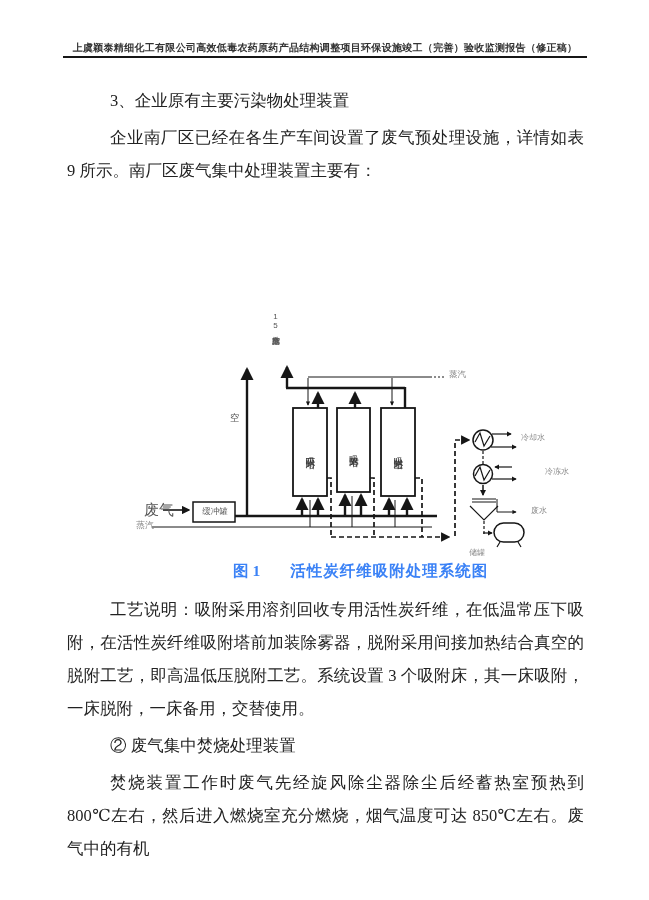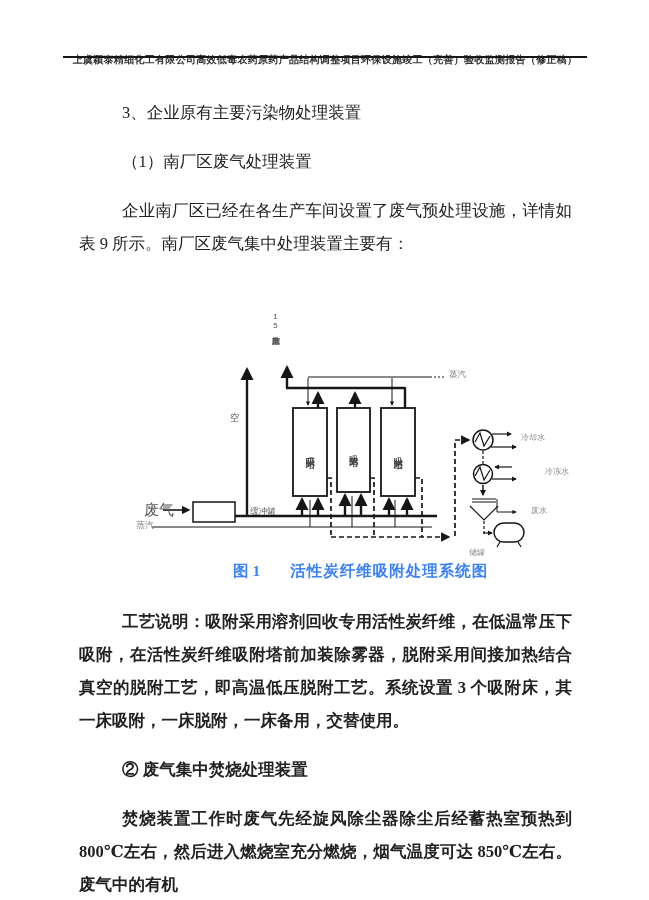--- a/index.html
+++ b/index.html
@@ -1,29 +1,29 @@
 <!DOCTYPE html>
 <html><head>
 <meta charset="utf-8">
 <style>
   html,body{margin:0;padding:0;background:#ffffff;}
   #page{position:relative;width:649px;height:900px;background:#fff;overflow:hidden;
         font-family:"Liberation Serif","DejaVu Serif",serif;color:#1f1f1f;}
   
   .hdr{position:absolute;left:63px;top:41px;width:524px;text-align:center;
        font-size:10px;font-weight:bold;color:#333;letter-spacing:0.3px;
-       filter:blur(0.3px);white-space:nowrap;overflow:hidden;margin-top:12px;}
+       filter:blur(0.3px);white-space:nowrap;overflow:hidden;}
   .hdr-rule{position:absolute;left:63px;top:56px;width:524px;height:0;
        border-top:2px solid #161616;}
   
   .flow{position:absolute;left:63px;width:525px;font-size:16.5px;line-height:33px;
         text-align:justify;filter:blur(0.35px);color:#222;}
-  .flow p{margin:16px;text-indent:43px;}
+  .flow p{margin:4px;text-indent:43px;}
   #flow-top{top:80px;}
-  #flow-bottom{top:589px;font-weight:bold;}
+  #flow-bottom{top:589px;}
   .caption{position:absolute;left:63px;top:556px;width:525px;font-size:15.5px;
         line-height:30px;font-weight:bold;filter:blur(0.3px);color:#3b82f6;}
   .caption .cap-no{margin-left:170px;}
   .caption .cap-title{margin-left:30px;letter-spacing:1px;}
   
   #diagram{position:absolute;left:130px;top:300px;width:470px;height:270px;}
   .dlabel{position:absolute;font-family:"Liberation Sans","DejaVu Sans",sans-serif;
         white-space:nowrap;}
   .vtext{writing-mode:vertical-rl;text-orientation:upright;}
   .faint{color:#8a8a8a;filter:blur(0.4px);}
@@ -34,21 +34,20 @@
 </head>
 <body>
 
 <div id="page">
 
   <div class="hdr">上虞颖泰精细化工有限公司高效低毒农药原药产品结构调整项目环保设施竣工（完善）验收监测报告（修正稿）</div>
   <div class="hdr-rule"></div>
 
   <div class="flow" id="flow-top">
     <p>3、企业原有主要污染物处理装置</p>
-    <p>（1）南厂区废气处理装置</p>
     <p>企业南厂区已经在各生产车间设置了废气预处理设施，详情如表 9 所示。南厂区废气集中处理装置主要有：</p>
   </div>
 
   <svg id="diagram" viewBox="130 300 470 270" xmlns="http://www.w3.org/2000/svg">
     <defs>
       <marker id="ah" viewBox="0 0 10 10" refX="8.5" refY="5" markerWidth="5.5" markerHeight="5.5" orient="auto-start-reverse">
         <path d="M0,0 L10,5 L0,10 z" fill="#161616"></path>
       </marker>
       <marker id="ahs" viewBox="0 0 10 10" refX="8.5" refY="5" markerWidth="4.2" markerHeight="4.2" orient="auto-start-reverse">
         <path d="M0,0 L10,5 L0,10 z" fill="#161616"></path>
@@ -118,21 +117,21 @@
       <path d="M500,542 L497,547 M518,542 L521,547" stroke-width="1.2"></path>
       <path d="M483,533 H492" stroke-width="1.2" marker-end="url(#ahs)"></path>
     </g>
   </svg>
 
   <div class="dlabel vtext mid" style="left:270px;top:312px;height:48px;font-size:8px;line-height:10px;">15米高空排放</div>
   <div class="dlabel mid" style="left:230px;top:412px;font-size:9.5px;">空</div>
   <div class="dlabel faint" style="left:449px;top:369px;font-size:8.5px;">蒸汽</div>
   <div class="dlabel mid" style="left:144px;top:501px;font-size:15px;">废气</div>
   <div class="dlabel faint" style="left:136px;top:519px;font-size:9px;">蒸汽</div>
-  <div class="dlabel mid" style="left:193px;top:506px;width:44px;text-align:center;font-size:8.5px;margin-left:48px;">缓冲罐</div>
+  <div class="dlabel mid" style="left:193px;top:506px;width:44px;text-align:center;font-size:8.5px;">缓冲罐</div>
 
   <div class="tower-label vtext" style="left:293px;top:408px;width:34px;height:88px;">吸附塔一</div>
   <div class="tower-label vtext" style="left:337px;top:408px;width:33px;height:84px;">吸附塔二</div>
   <div class="tower-label vtext" style="left:381px;top:408px;width:34px;height:88px;">吸附塔三</div>
 
   <div class="dlabel faint" style="left:521px;top:432px;font-size:8px;">冷却水</div>
   <div class="dlabel faint" style="left:545px;top:466px;font-size:8px;">冷冻水</div>
   <div class="dlabel faint" style="left:531px;top:505px;font-size:8px;">废水</div>
   <div class="dlabel faint" style="left:469px;top:547px;font-size:8px;">储罐</div>
 

